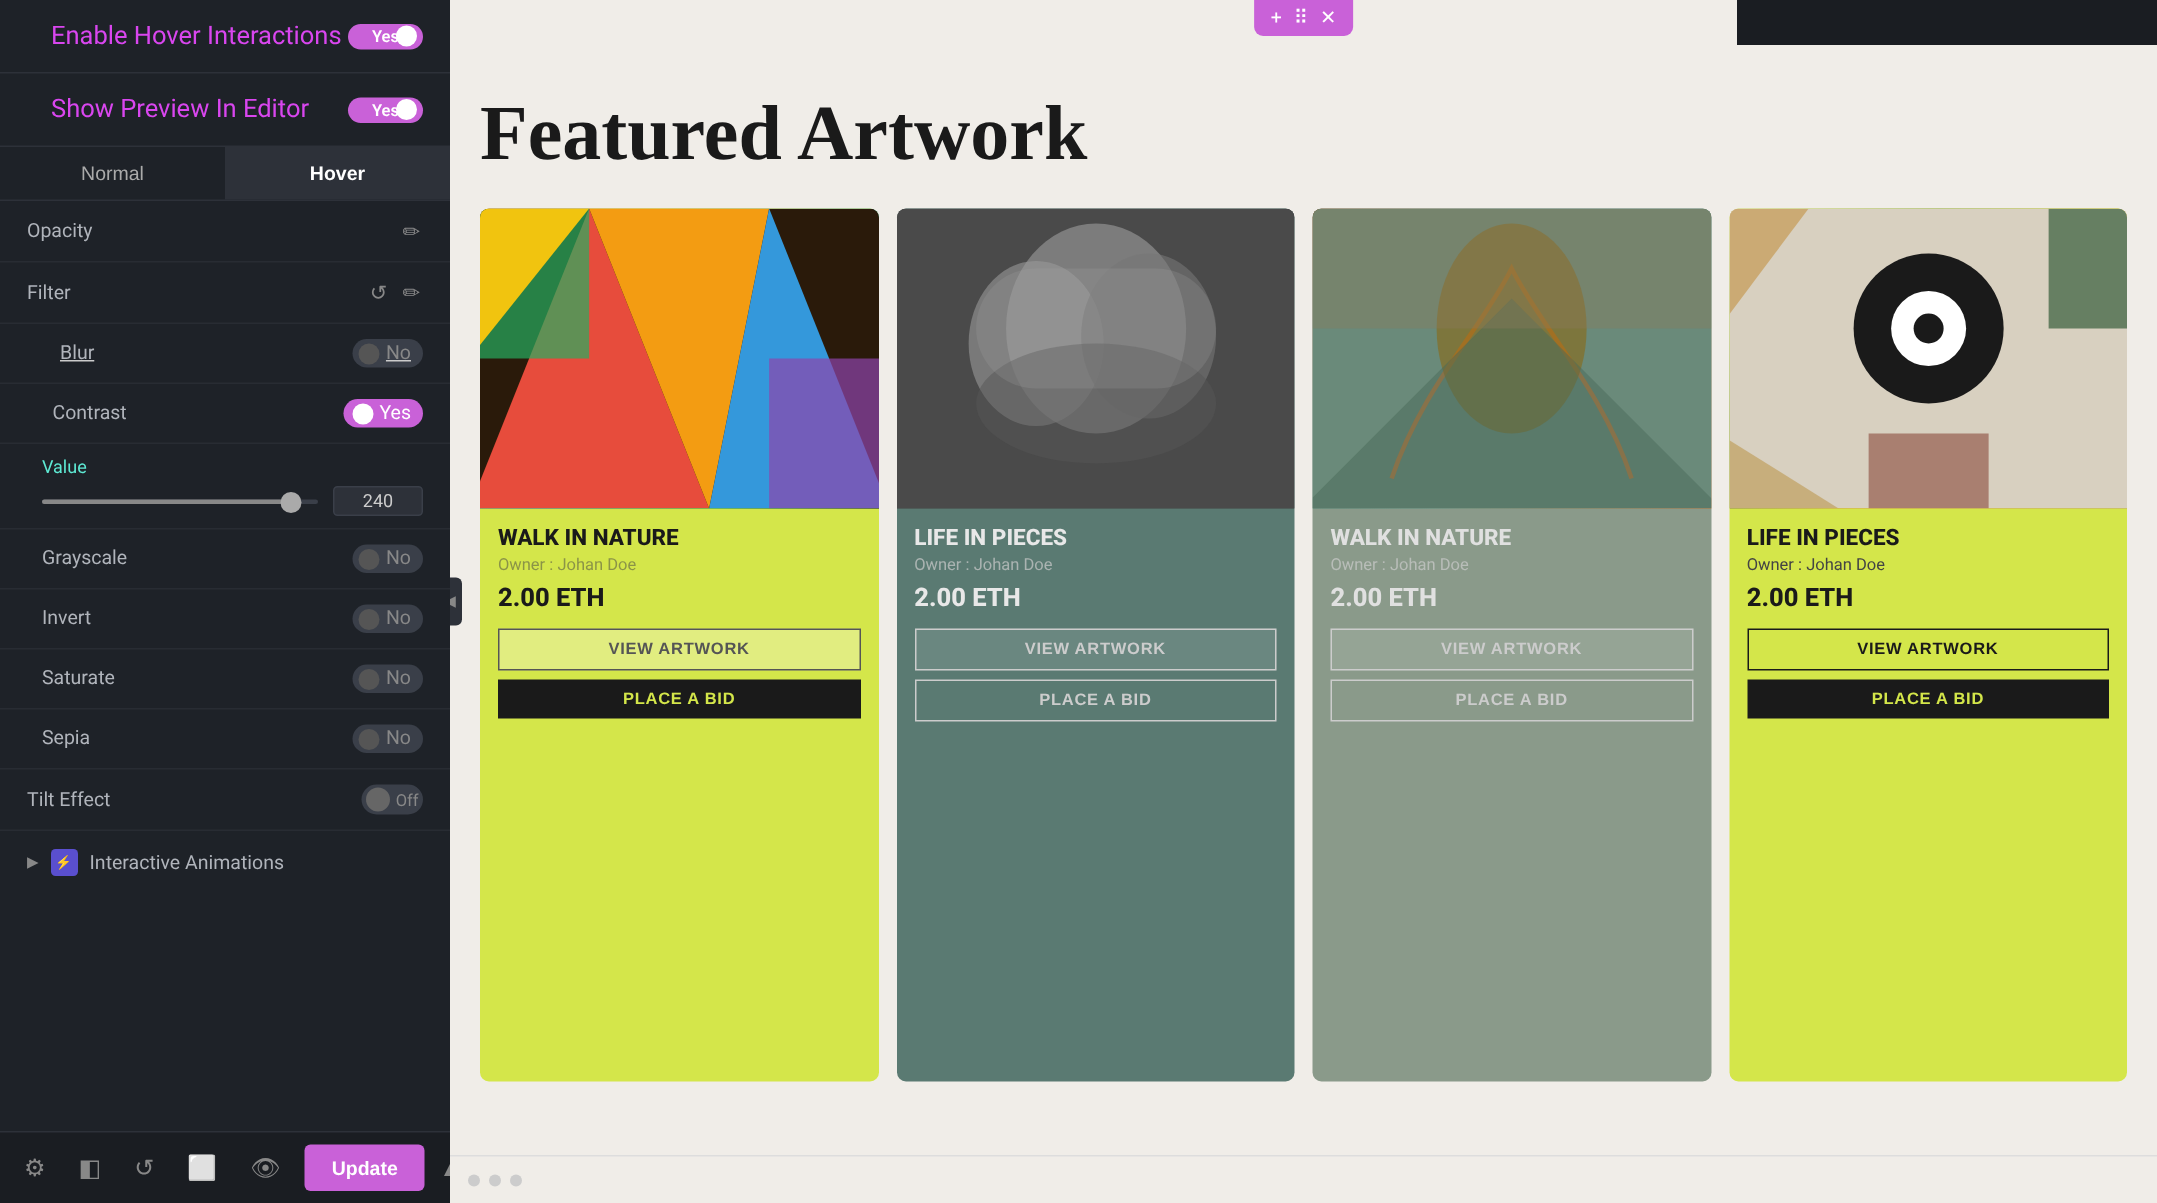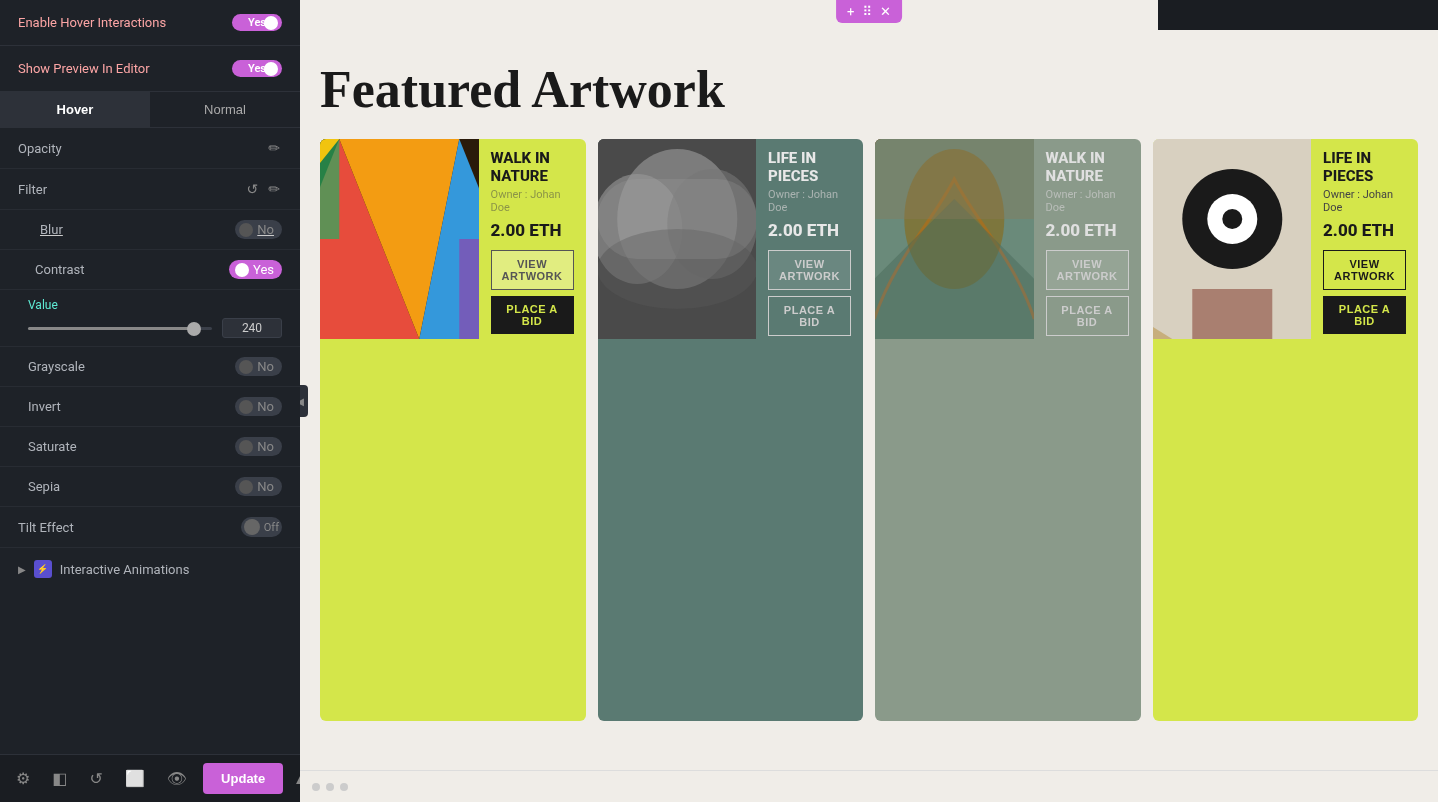--- a/index.html
+++ b/index.html
@@ -23,22 +23,23 @@
     }
 
     .toggle-row {
       display: flex;
       align-items: center;
       justify-content: space-between;
       margin-bottom: 0;
     }
 
     .toggle-label {
-      font-size: 13px;
-      color: #fca5a5;
+      font-size: 17px;
+      color: #d946ef;
+      margin-left: 16px;
     }
 
     .toggle-switch {
       position: relative;
       display: inline-flex;
       align-items: center;
       border-radius: 20px;
       padding: 2px 5px;
       font-size: 11px;
       font-weight: 600;
@@ -367,21 +368,21 @@
       display: grid;
       grid-template-columns: repeat(4, 1fr);
       gap: 12px;
       height: calc(100% - 100px);
     }
 
     .card {
       border-radius: 6px;
       overflow: hidden;
       display: flex;
-      flex-direction: row;
+      flex-direction: column;
       position: relative;
     }
 
     
     .card-1 { background: #d4e64a; }
     .card-2 { background: #5a7a72; }
     .card-3 { background: #8a9a8a; }
     .card-4 { background: #d4e64a; }
 
     .card-img-placeholder {
@@ -548,22 +549,22 @@
   <div class="panel-section">
     <div class="toggle-row">
       <span class="toggle-label">Show Preview In Editor</span>
       <div class="toggle-switch on">
         <span>Yes</span>
       </div>
     </div>
   </div>
 
   <div class="tab-row">
+    <button class="tab-btn">Normal</button>
     <button class="tab-btn active">Hover</button>
-    <button class="tab-btn">Normal</button>
   </div>
 
   <div class="filter-row">
     <span class="filter-label">Opacity</span>
     <div class="filter-controls">
       <button class="icon-btn">✏</button>
     </div>
   </div>
 
   <div class="filter-row">

